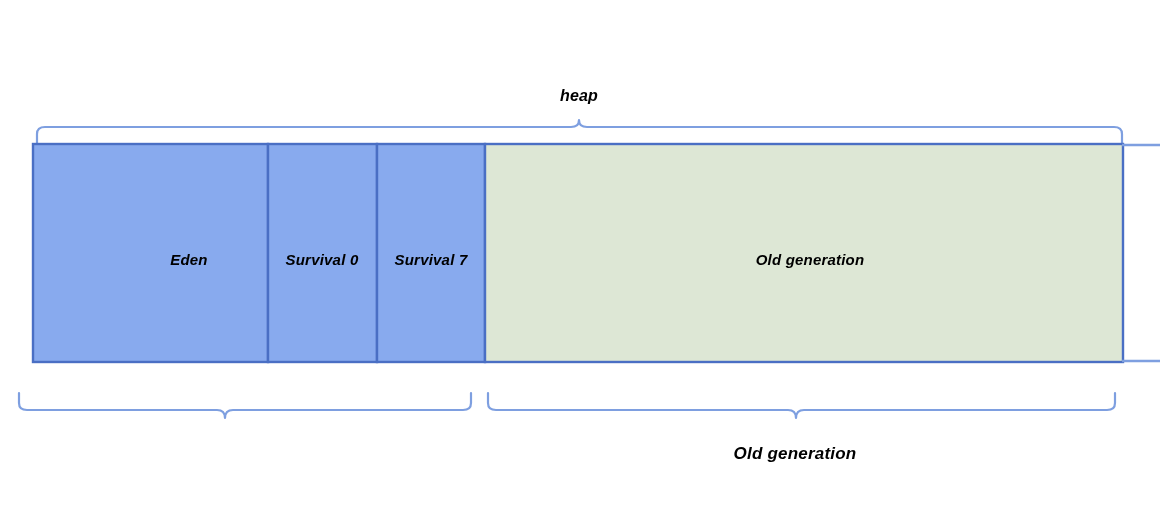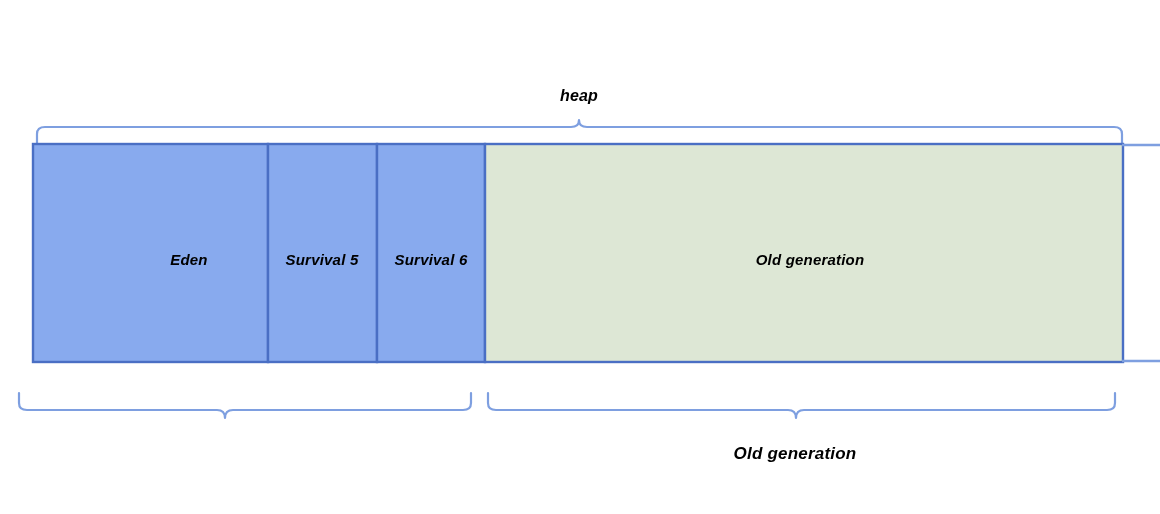--- a/index.html
+++ b/index.html
@@ -110,22 +110,22 @@
                L 1107 410
                Q 1115 410 1115 403
                L 1115 393" fill="none" stroke="#7E9FE0" stroke-width="2.2" stroke-linecap="round" stroke-linejoin="round"></path>
     </g>
   </svg>
 
   <div class="lbl heap-label ctr" style="left:579px; top:96px;">heap</div>
 
   <div class="lbl seg-label ctr" style="left:150px; top:259px;margin-left:39px;">Eden</div>
 
-  <div class="lbl seg-label ctr" style="left:322px; top:259px;">Survival 5</div>
+  <div class="lbl seg-label ctr" style="left:322px; top:259px;">Survival 0</div>
 
-  <div class="lbl seg-label ctr" style="left:431px; top:259px;">Survival 6</div>
+  <div class="lbl seg-label ctr" style="left:431px; top:259px;">Survival 7</div>
 
   <div class="lbl seg-label ctr" style="left:810px; top:259px;">Old generation</div>
 
 
   <div class="lbl brace-label ctr" style="left:795px; top:453px;">Old generation</div>
 
 </div>
 
 </body></html>

